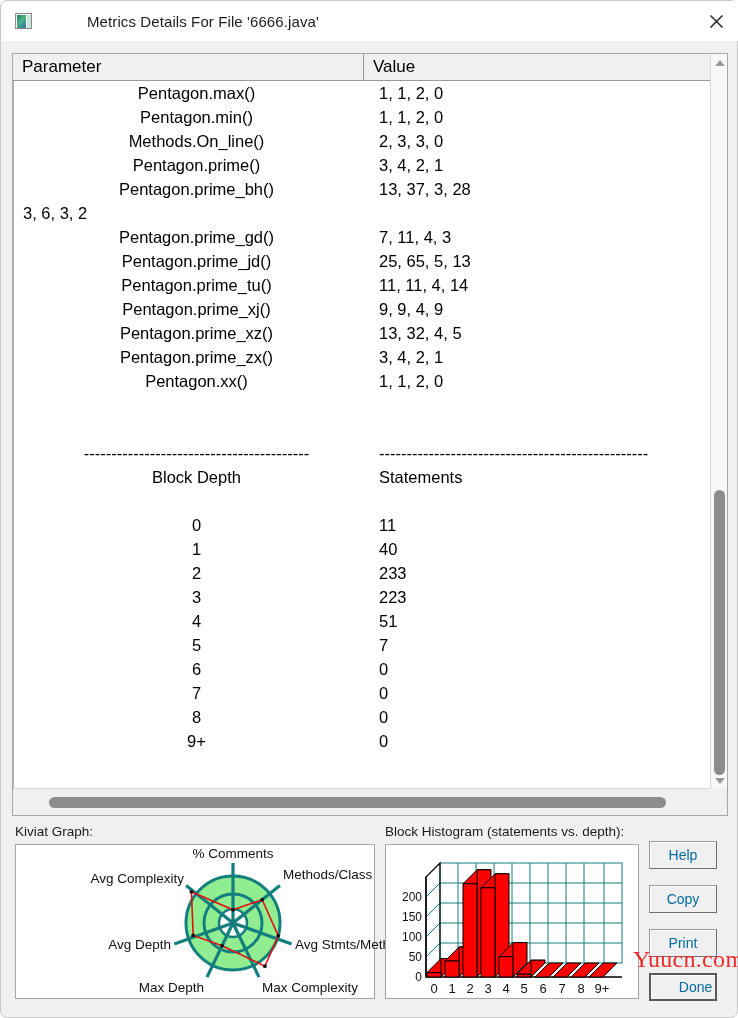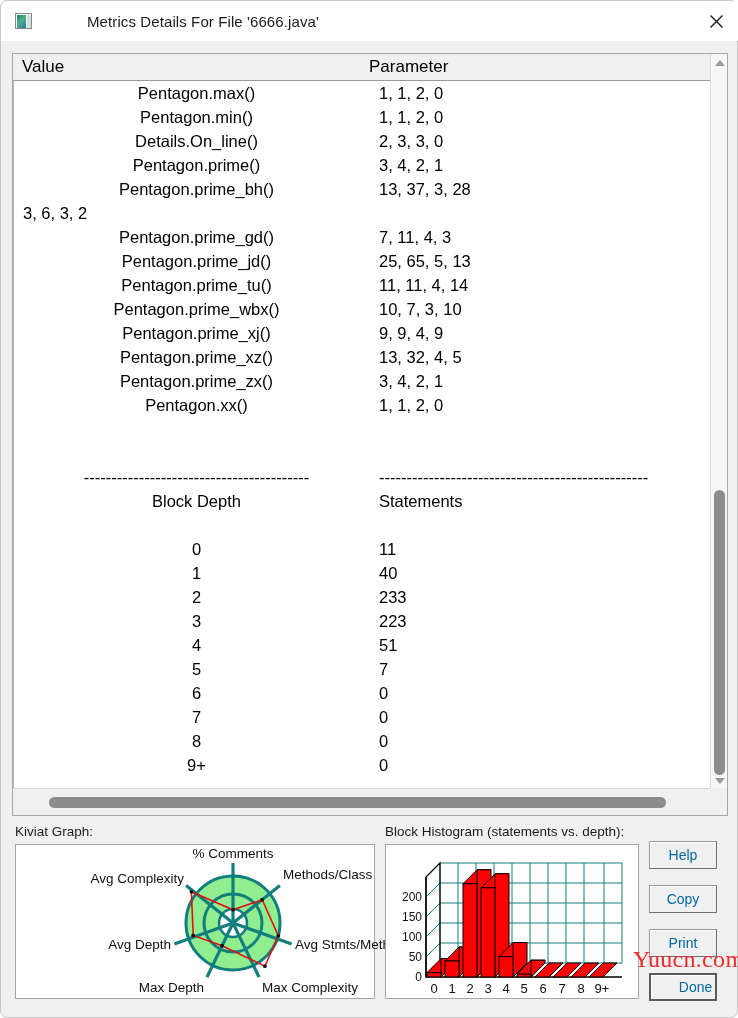--- a/index.html
+++ b/index.html
@@ -198,36 +198,36 @@
       <svg width="15" height="15" viewBox="0 0 15 15">
         <line x1="1.5" y1="1.5" x2="13.5" y2="13.5" stroke="#202020" stroke-width="1.4"></line>
         <line x1="13.5" y1="1.5" x2="1.5" y2="13.5" stroke="#202020" stroke-width="1.4"></line>
       </svg>
     </div>
   </div>
 
   <div id="content-frame">
 
     <div id="header-row">
+      <div class="col-head c1">Parameter</div>
       <div class="col-head c2">Value</div>
-      <div class="col-head c1">Parameter</div>
     </div>
 
     <div id="text-body">
 
       <div class="trow">
           <span class="tcell p">Pentagon.max()</span>
           <span class="tcell v">1, 1, 2, 0</span>
         </div>
       <div class="trow">
           <span class="tcell p">Pentagon.min()</span>
           <span class="tcell v">1, 1, 2, 0</span>
         </div>
       <div class="trow">
-          <span class="tcell p">Details.On_line()</span>
+          <span class="tcell p">Methods.On_line()</span>
           <span class="tcell v">2, 3, 3, 0</span>
         </div>
       <div class="trow">
           <span class="tcell p">Pentagon.prime()</span>
           <span class="tcell v">3, 4, 2, 1</span>
         </div>
       <div class="trow">
           <span class="tcell p">Pentagon.prime_bh()</span>
           <span class="tcell v">13, 37, 3, 28</span>
         </div>
@@ -238,24 +238,20 @@
           <span class="tcell p">Pentagon.prime_gd()</span>
           <span class="tcell v">7, 11, 4, 3</span>
         </div>
       <div class="trow">
           <span class="tcell p">Pentagon.prime_jd()</span>
           <span class="tcell v">25, 65, 5, 13</span>
         </div>
       <div class="trow">
           <span class="tcell p">Pentagon.prime_tu()</span>
           <span class="tcell v">11, 11, 4, 14</span>
-        </div>
-      <div class="trow">
-          <span class="tcell p">Pentagon.prime_wbx()</span>
-          <span class="tcell v">10, 7, 3, 10</span>
         </div>
       <div class="trow">
           <span class="tcell p">Pentagon.prime_xj()</span>
           <span class="tcell v">9, 9, 4, 9</span>
         </div>
       <div class="trow">
           <span class="tcell p">Pentagon.prime_xz()</span>
           <span class="tcell v">13, 32, 4, 5</span>
         </div>
       <div class="trow">

